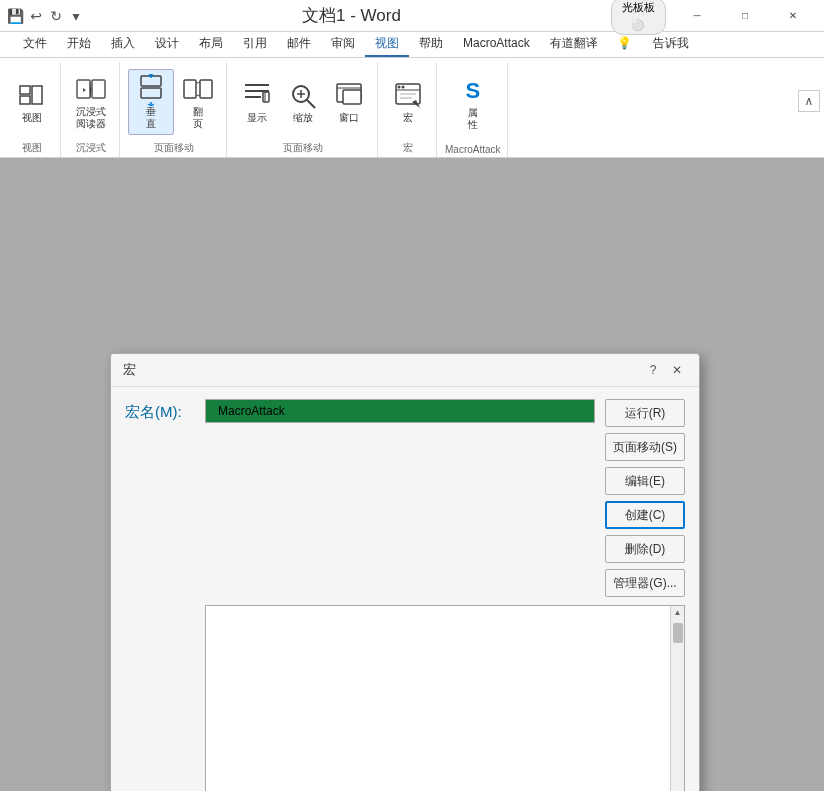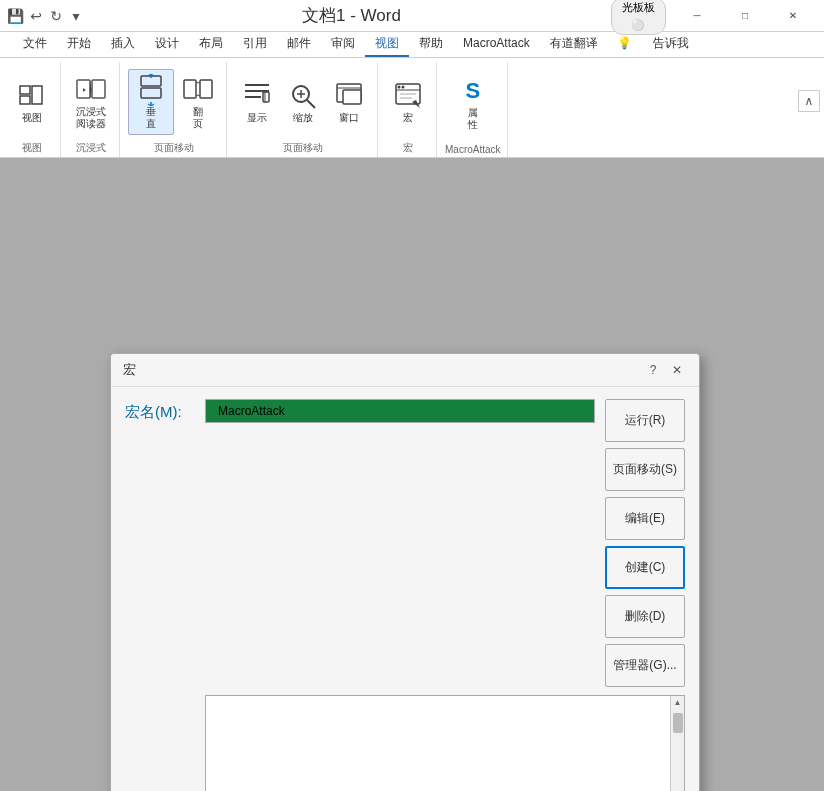--- a/index.html
+++ b/index.html
@@ -273,21 +273,21 @@
     
     .dialog-btns {
       display: flex;
       flex-direction: column;
       gap: 6px;
       margin-left: 10px;
       min-width: 80px;
     }
     .dialog-btn {
       width: 80px;
-      height: 43px;
+      height: 28px;
       border: 1px solid #aaa;
       background: #f5f5f5;
       cursor: pointer;
       font-size: 12px;
       color: #333;
       display: flex;
       align-items: center;
       justify-content: center;
       border-radius: 2px;
     }

